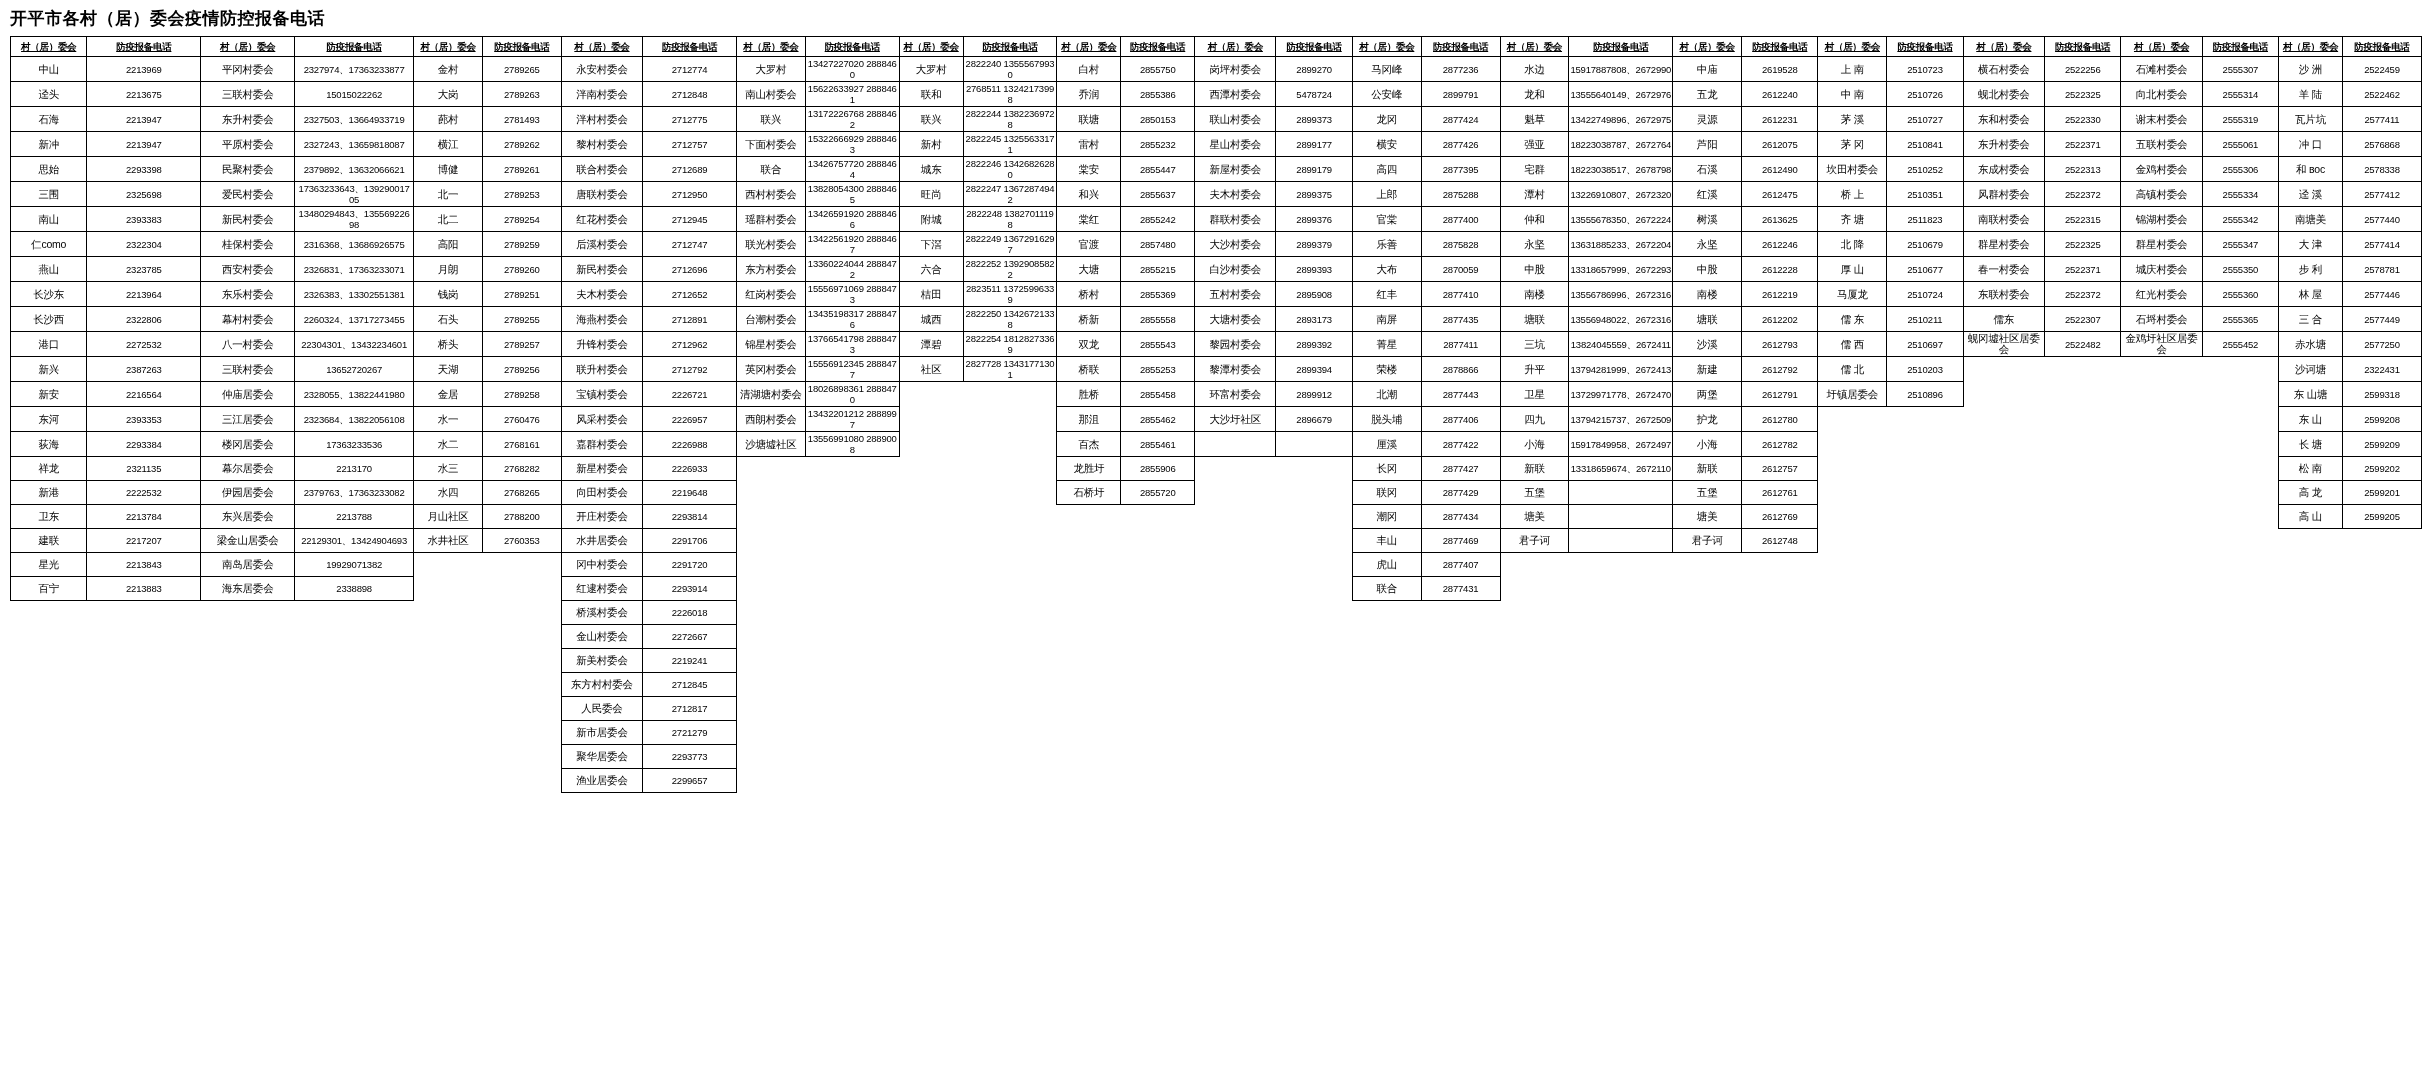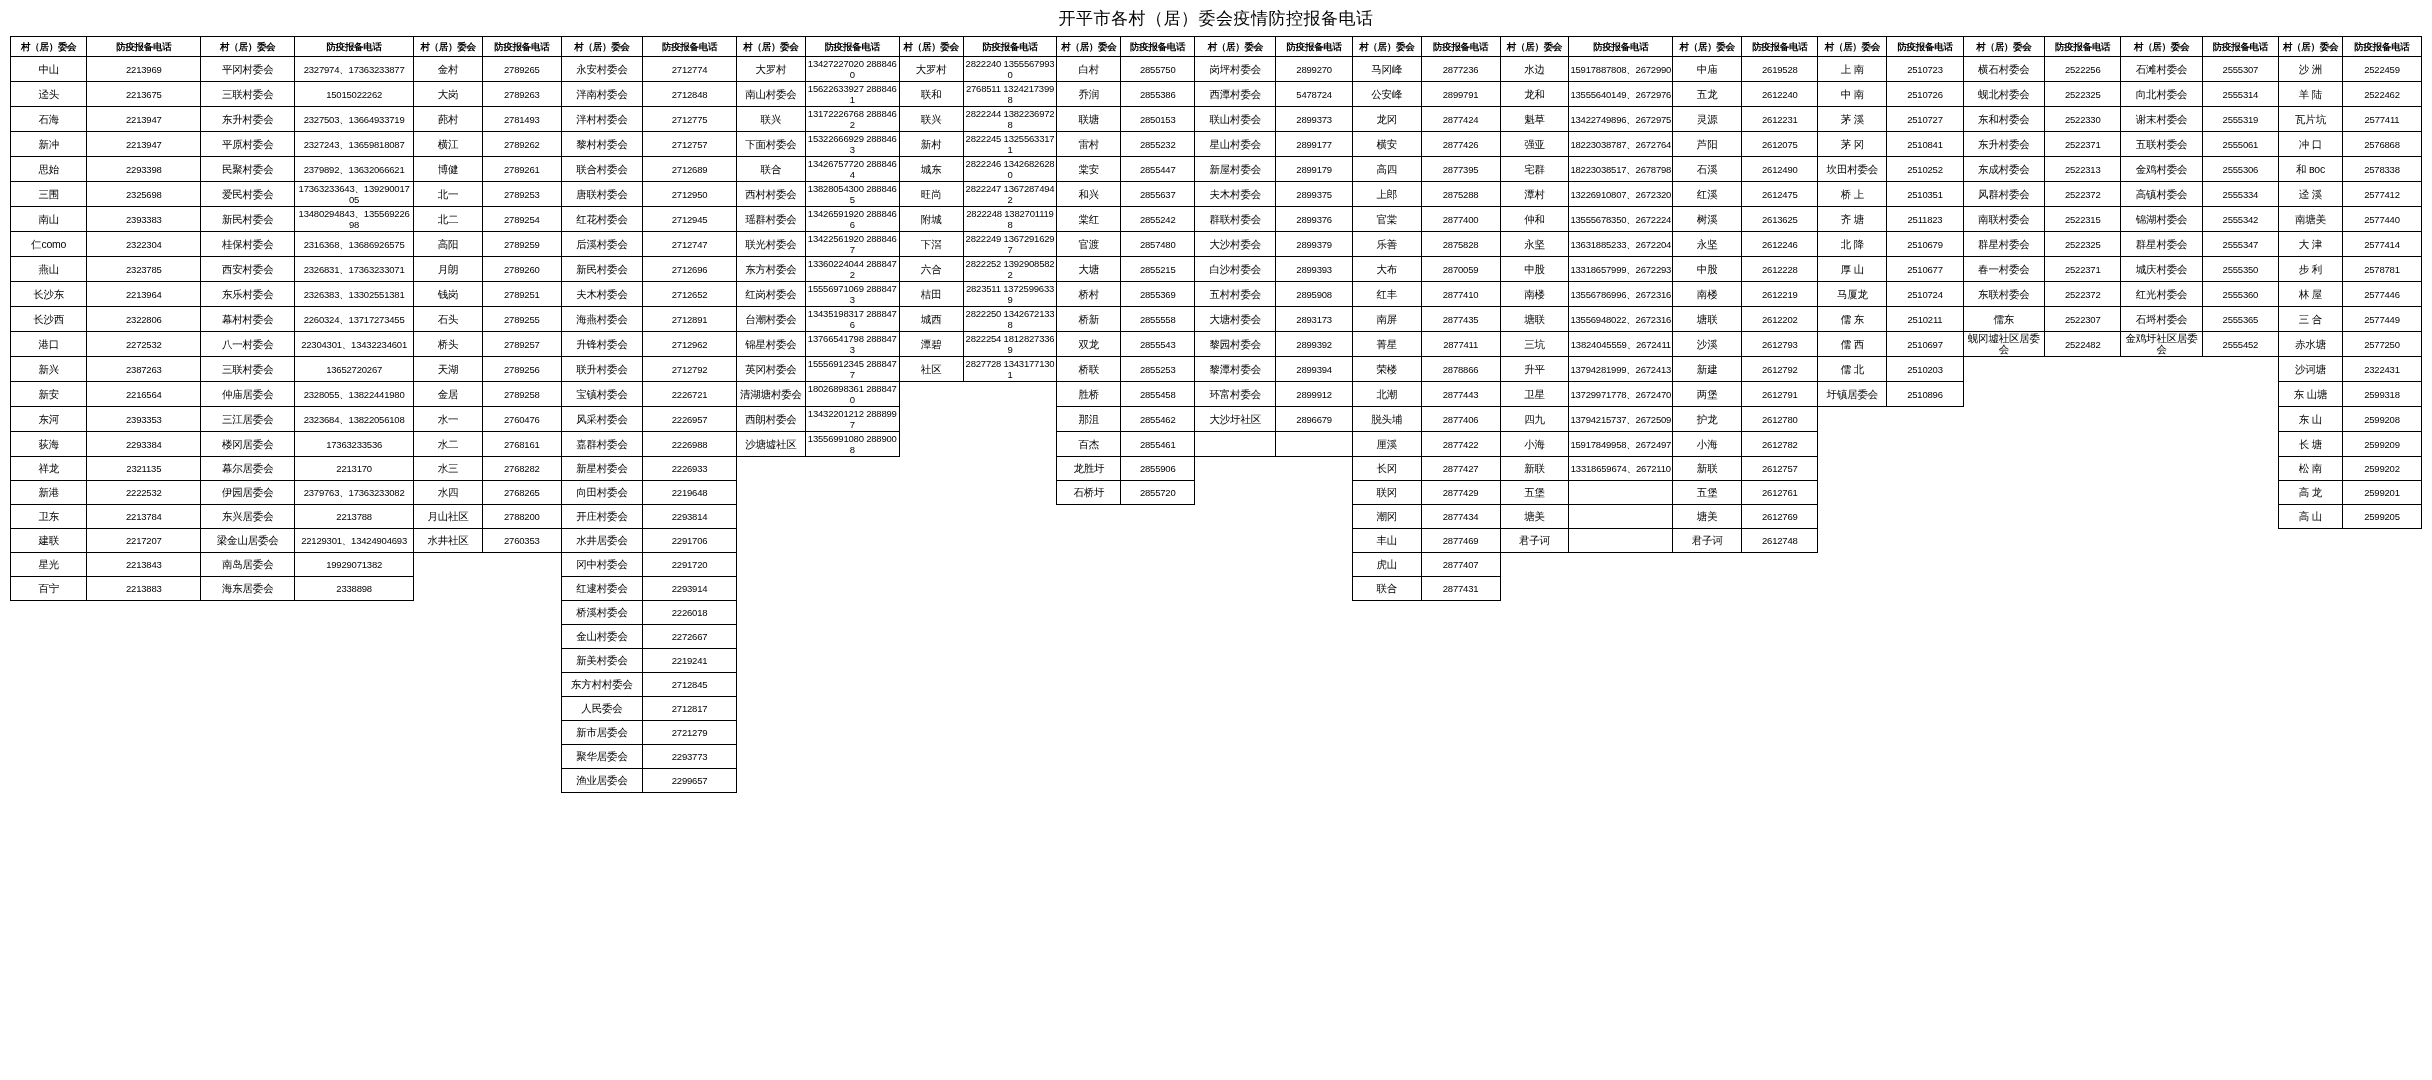--- a/index.html
+++ b/index.html
@@ -14,23 +14,23 @@
     overflow: hidden;
   }
   .page {
     width: 2432px;
     height: 1080px;
     position: relative;
     box-sizing: border-box;
     padding: 6px 10px 0 10px;
   }
   .doc-title {
-    text-align: center;
+    text-align: left;
     font-size: 17px;
-    font-weight: normal;
+    font-weight: bold;
     color: #000;
     line-height: 22px;
     margin: 2px 0 6px 0;
     letter-spacing: 0.5px;
   }
   .table-wrap {
     width: 2412px;
     overflow: hidden;
   }
   table.phone-table {
@@ -53,20 +53,21 @@
     font-size: 12.5px;
     font-weight: bold;
     height: 22px;
     padding: 2px 1px;
   }
   tr.sub-head-row td {
     font-size: 9.5px;
     font-weight: bold;
     height: 17px;
     letter-spacing: -0.3px;
+    text-decoration: underline;
   }
   tbody tr td {
     height: 21px;
   }
   td.name-cell {
     font-size: 10.5px;
     letter-spacing: -0.2px;
   }
   td.tel-cell {
     font-size: 9.5px;

